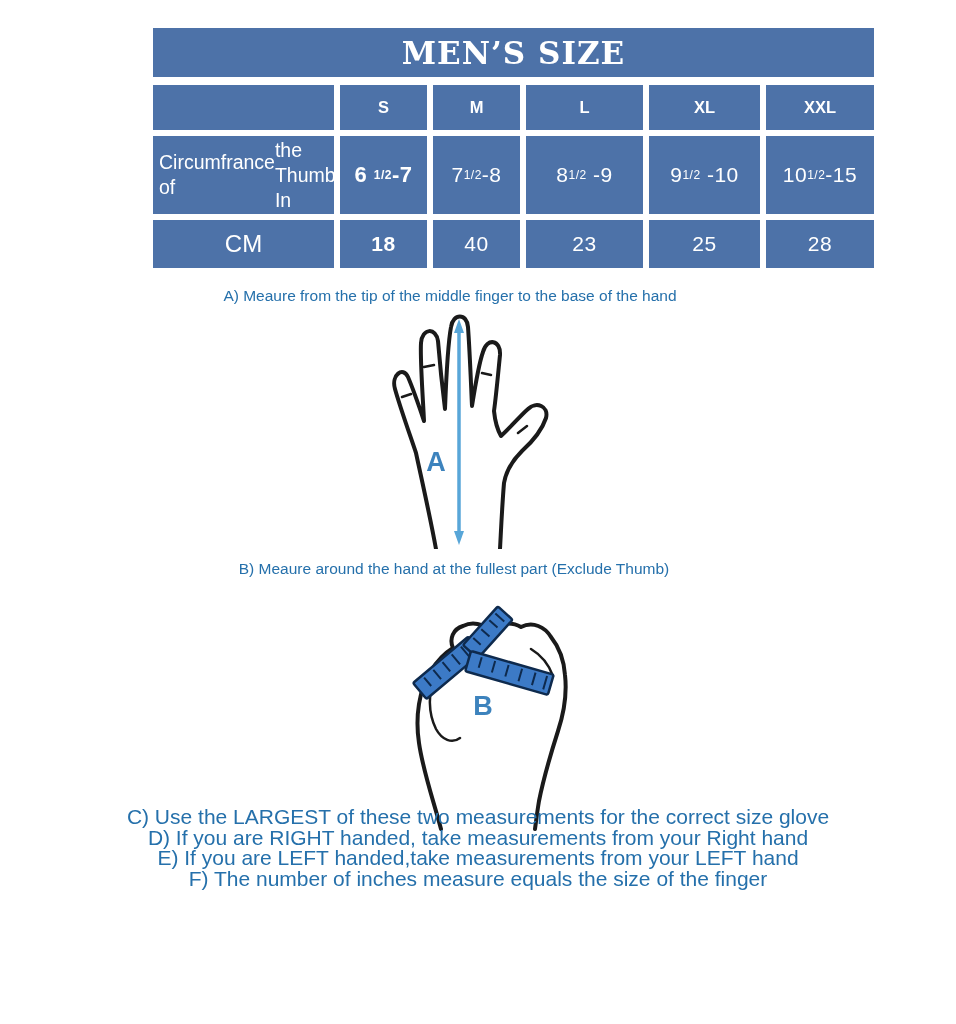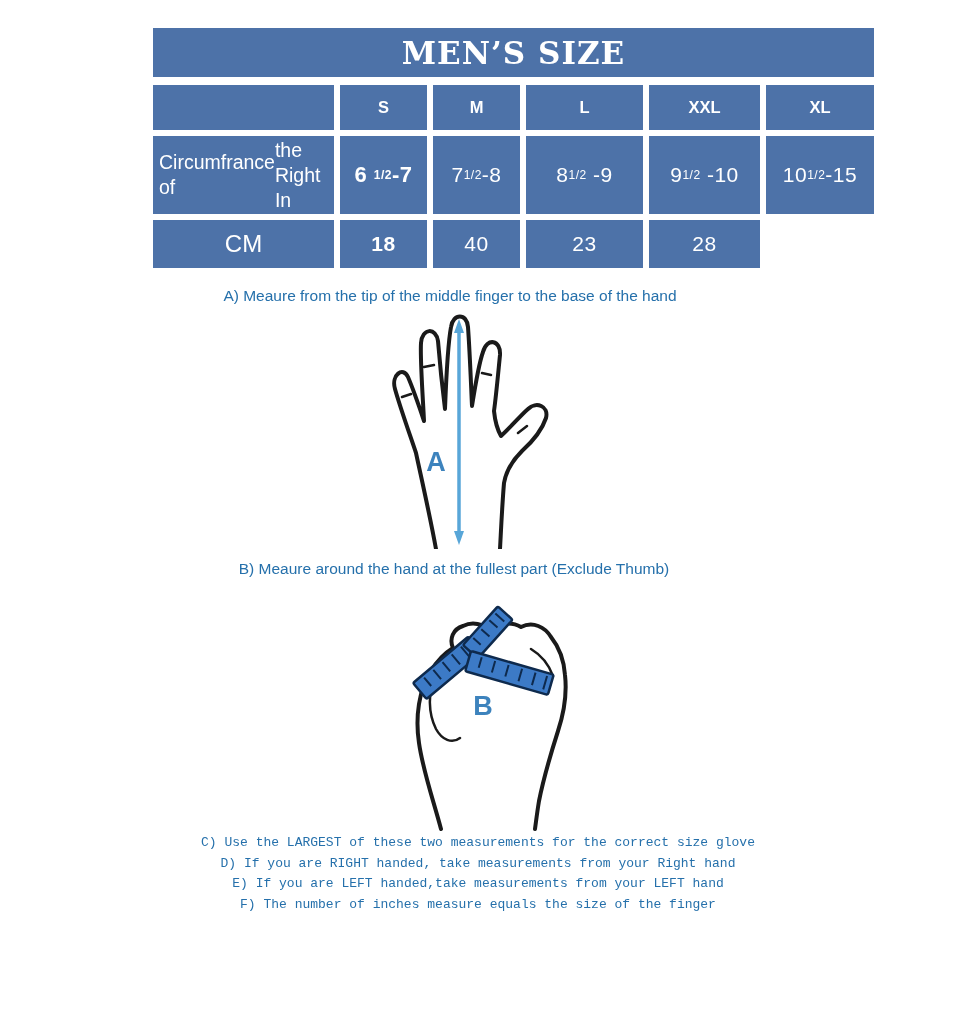--- a/index.html
+++ b/index.html
@@ -29,22 +29,22 @@
   .b .pre, .b .post { font-size:22px; }
   .rowlabel { justify-content:space-between; text-align:left; padding-left:6px;
               font-size:19.5px; line-height:25px; }
   .rowlabel span { display:block; }
   .cmlabel { font-size:24px; }
 
   
   .note { position:absolute; text-align:center; color:var(--note_text,#2570ab); font-size:15.5px; }
   .note-a { left:-56px; right:0; top:287px; }
   .note-b { left:-48px; right:0; top:560px; }
-  .notes-block { position:absolute; left:0; right:0; top:833px; text-align:center;
-                 color:var(--note_text,#2570ab); font-size:13px; line-height:20.7px;font-family:Liberation Mono, monospace; }
+  .notes-block { position:absolute; left:0; right:0; top:807px; text-align:center;
+                 color:var(--note_text,#2570ab); font-size:21px; line-height:20.7px; }
 
   
   .fig-hand { position:absolute; left:360px; top:311px; }
   .fig-fist { position:absolute; left:383px; top:591px; }
   .outline { fill:#fff; stroke:var(--outline_dark,#1a1a1a); stroke-width:4;
              stroke-linecap:round; stroke-linejoin:round; }
   .crease  { fill:none; stroke:var(--outline_dark,#1a1a1a); stroke-width:2.5; stroke-linecap:round; }
   .arrow   { stroke:var(--arrow_blue,#58a6d8); stroke-width:3.5; }
   .arrowfill { fill:var(--arrow_blue,#58a6d8); }
   .tape { fill:var(--tape_blue,#3c7ac6); stroke:#0e2a4d; stroke-width:2.5; }
@@ -59,26 +59,26 @@
 
   <div class="table-wrap">
     <div class="title-bar">MEN’S SIZE</div>
 
     <div class="grid">
 
       <div class="cell th"></div>
       <div class="cell th">S</div>
       <div class="cell th">M</div>
       <div class="cell th">L</div>
+      <div class="cell th">XL</div>
       <div class="cell th">XXL</div>
-      <div class="cell th">XL</div>
 
       <div class="cell rowlabel">
         <span>Circumfrance of</span>
-        <span>the Right In</span>
+        <span>the Thumb In</span>
       </div>
       <div class="cell val b">
           <span class="pre">6&nbsp;</span>
           <span class="frac">1/2</span>
           <span class="post">-7</span>
         </div>
       <div class="cell val">
           <span class="pre">7</span>
           <span class="frac">1/2</span>
           <span class="post">-8</span>
@@ -96,20 +96,21 @@
       <div class="cell val">
           <span class="pre">10</span>
           <span class="frac">1/2</span>
           <span class="post">-15</span>
         </div>
 
       <div class="cell cmlabel">CM</div>
       <div class="cell val b">18</div>
       <div class="cell val">40</div>
       <div class="cell val">23</div>
+      <div class="cell val">25</div>
       <div class="cell val">28</div>
     </div>
   </div>
 
   <div class="note note-a">A) Meaure from the tip of the middle finger to the base of the hand</div>
 
   <svg class="fig-hand" viewBox="0 0 240 238" width="240" height="238">
     <path class="outline" d="M76 238 C70 205 62 170 56 142 C50 124 40 96 35 78 C31 64 43 55 48 66
          C54 80 60 98 64 110 C63 88 60 48 61 32 C62 17 76 16 78 30
          C80 55 83 82 85 98 C86 72 88 32 91 16 C93 2 107 2 108 16

